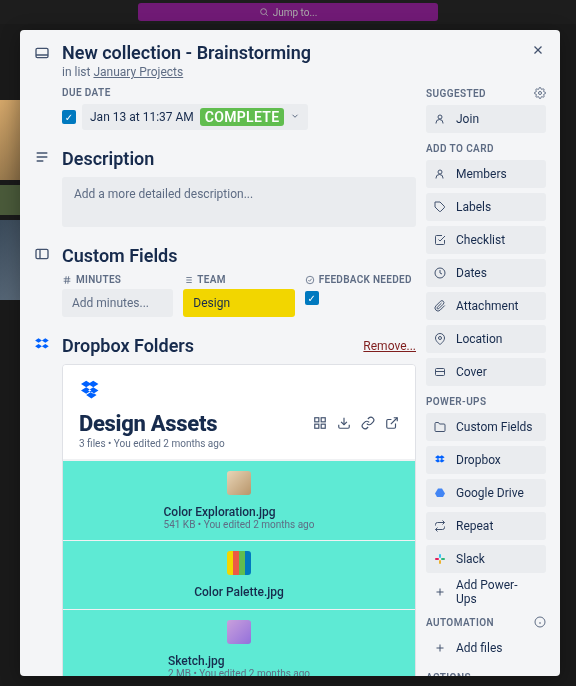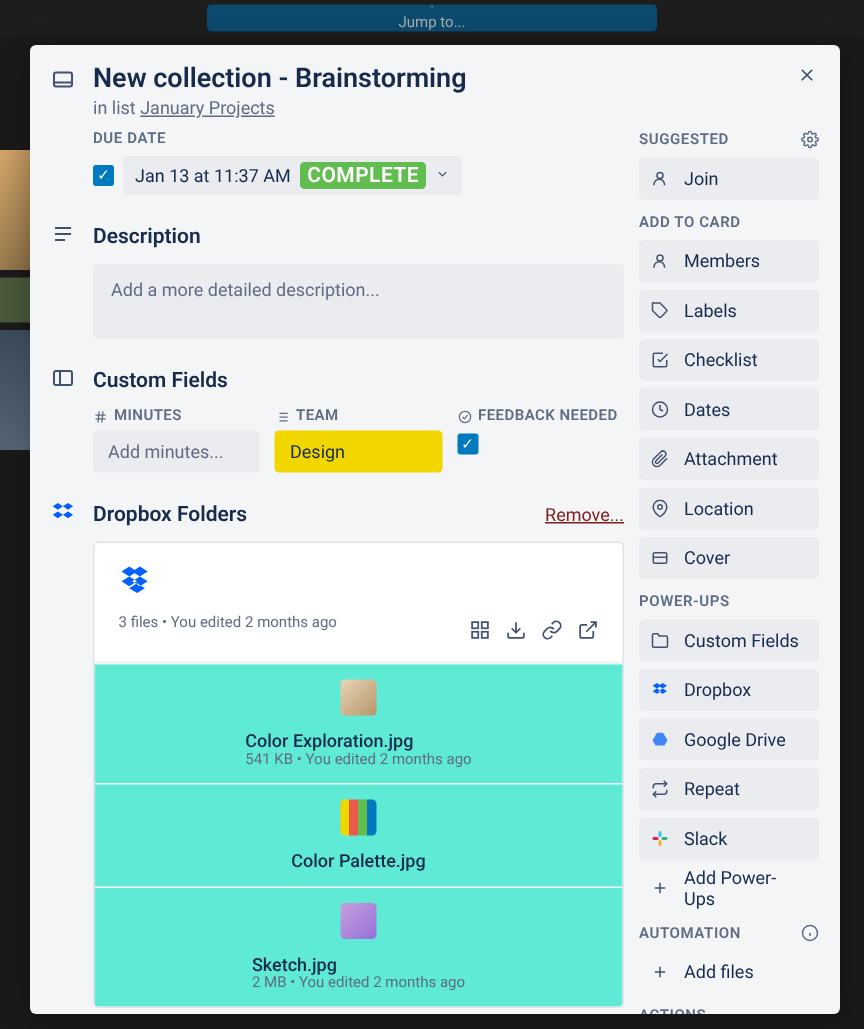--- a/index.html
+++ b/index.html
@@ -1,20 +1,20 @@
 <!DOCTYPE html>
 <html><head>
 <meta charset="utf-8">
 <style>
   * { box-sizing: border-box; margin: 0; padding: 0; font-family: -apple-system, BlinkMacSystemFont, "Segoe UI", Roboto, Helvetica, Arial, sans-serif; }
   html, body { width: 576px; height: 686px; overflow: hidden; }
   body { background: #1a1a1a; position: relative; }
 
   .topbar { height: 24px; background: rgba(30,30,30,.9); display:flex; align-items:center; justify-content:center; }
-  .jump { width: 300px; height: 18px; background: #0c4a6e; border-radius: 3px; display:flex; align-items:center; justify-content:center; color:#aaa; font-size:10px; gap:4px;flex-direction:column; }
+  .jump { width: 300px; height: 18px; background: #701a75; border-radius: 3px; display:flex; align-items:center; justify-content:center; color:#aaa; font-size:10px; gap:4px; }
 
   .bg-strip { position:absolute; left:0; width:20px; }
   .bg1 { top:100px; height:80px; background:linear-gradient(135deg,#d4a76a,#8b6f47); }
   .bg2 { top:185px; height:30px; background:#4a5a3a; }
   .bg3 { top:220px; height:80px; background:linear-gradient(135deg,#3a4a5a,#5a6a7a); }
 
   .modal { position:absolute; top:30px; left:20px; right:16px; bottom:10px; background:#f4f5f7; border-radius:4px; padding:12px 14px 0 14px; overflow:hidden; box-shadow:0 4px 20px rgba(0,0,0,.3); }
 
   .close-x { position:absolute; top:10px; right:12px; width:20px; height:20px; color:#42526e; cursor:pointer; display:flex;align-items:center;justify-content:center;}
   .close-x svg{width:14px;height:14px;}
@@ -36,21 +36,21 @@
   .due-row { display:flex; align-items:center; gap:6px; margin-bottom:18px; }
   .chk { width:14px; height:14px; background:#0079bf; border-radius:2px; display:flex;align-items:center;justify-content:center; color:#fff; font-size:10px; flex-shrink:0;}
   .due-pill { background:#eaecef; border-radius:3px; padding:4px 8px; display:flex; align-items:center; gap:6px; font-size:12px; color:#172b4d;}
   .complete-badge { background:#61bd4f; color:#fff; font-size:14px; font-weight:600; padding:1px 5px; border-radius:3px; letter-spacing:.3px;}
   .chev { color:#42526e; }
   .chev svg{width:10px;height:10px;}
 
   .sec-hdr { display:flex; align-items:center; gap:10px; margin-bottom:8px; }
   .sec-hdr .icon { width:18px; color:#42526e; flex-shrink:0;}
   .sec-hdr .icon svg{width:16px;height:16px;}
-  .sec-title { font-size:14px; font-weight:600; color:#172b4d; }
+  .sec-title { font-size:18px; font-weight:600; color:#172b4d; }
 
   .desc-box { background:#eaecef; border-radius:3px; padding:10px 12px; font-size:12px; color:#5e6c84; min-height:50px; margin-bottom:18px; cursor:pointer;}
 
   .cf-row { display:flex; gap:10px; }
   .cf-col { flex:1; min-width:0;}
   .cf-lab { font-size:10px; font-weight:600; color:#5e6c84; letter-spacing:.3px; margin-bottom:4px; display:flex; align-items:center; gap:4px;}
   .cf-lab svg{width:10px;height:10px;}
   .cf-val { height:28px; border-radius:3px; display:flex; align-items:center; padding:0 10px; font-size:12px;}
   .cf-min { background:#eaecef; color:#5e6c84;}
   .cf-team { background:#f2d600; color:#172b4d;}
@@ -224,20 +224,21 @@
       </div>
 
       <div class="indent">
         <div class="dbx-card">
           <div class="dbx-card-top">
             <div class="dbx-logo"><svg viewBox="0 0 24 24" fill="currentColor">
                   <path d="M7.71 2L1.43 6 7.71 10 14 6zm8.58 0L10 6l6.29 4L22.57 6zM1.43 14L7.71 10 14 14l-6.29 4zm14.86-4L10 14l6.29 4L22.57 14zM7.71 19.5L14 15.5l6.29 4L14 23.5z" transform="scale(0.9) translate(1,0)"></path>
                 </svg></div>
             <div class="dbx-title-row">
               <div>
+                <div class="dbx-title">Design Assets</div>
                 <div class="dbx-sub">3 files • You edited 2 months ago</div>
               </div>
               <div class="dbx-actions">
                 <span><svg viewBox="0 0 24 24" fill="none" stroke="currentColor" stroke-width="2">
                       <rect x="3" y="3" width="7" height="7"></rect>
                       <rect x="14" y="3" width="7" height="7"></rect>
                       <rect x="3" y="14" width="7" height="7"></rect>
                       <rect x="14" y="14" width="7" height="7"></rect>
                     </svg></span>
                 <span><svg viewBox="0 0 24 24" fill="none" stroke="currentColor" stroke-width="2">

